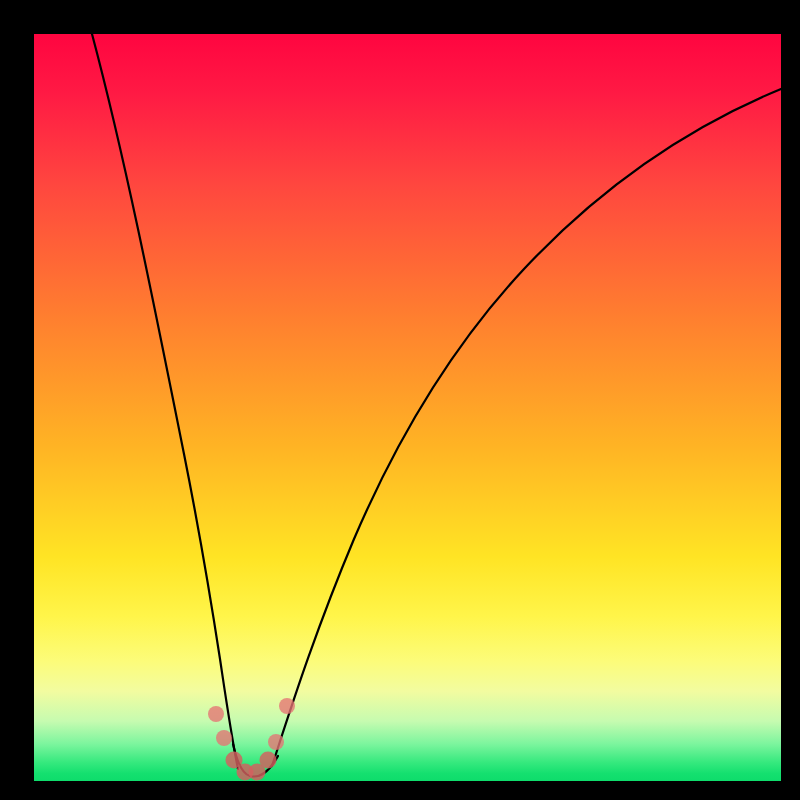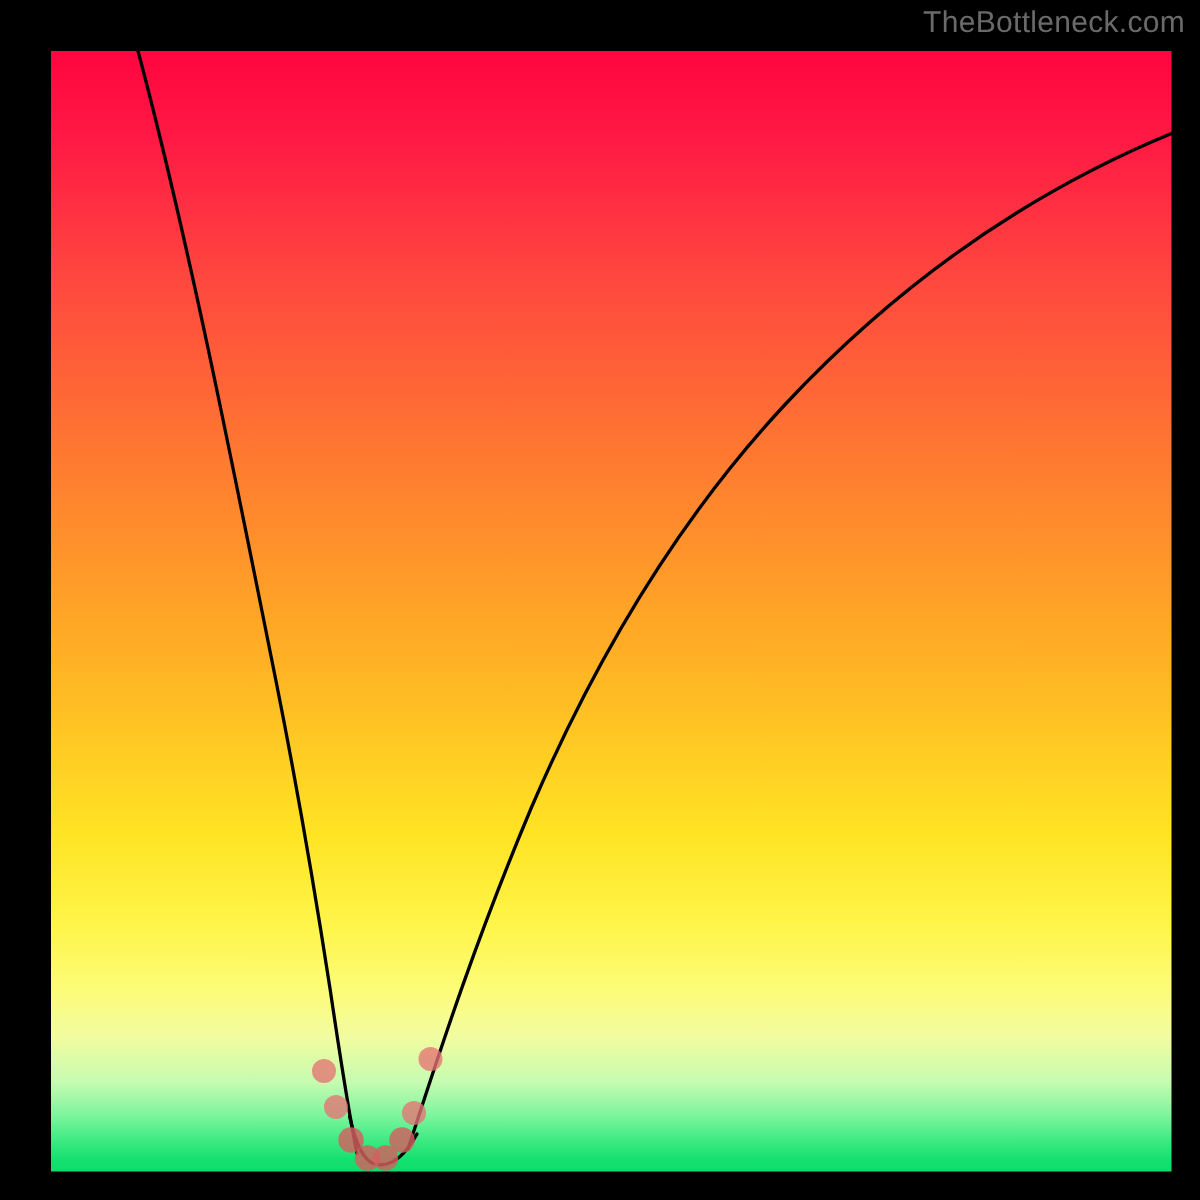--- a/index.html
+++ b/index.html
@@ -75,21 +75,20 @@
   .dot-dark {
     fill: #d45f5f;
     fill-opacity: 0.82;
   }
 </style>
 </head>
 <body>
 
 <div class="frame">
 
-  <div class="watermark">TheBottleneck.com</div>
 
   <div class="plot-area">
     <svg class="curves" viewBox="0 0 747 747" preserveAspectRatio="none">
 
       <path class="curve" d="M 58 0
                C 90 120, 118 260, 150 420
                C 166 500, 176 560, 186 625
                C 192 665, 197 700, 204 735
                "></path>
 

